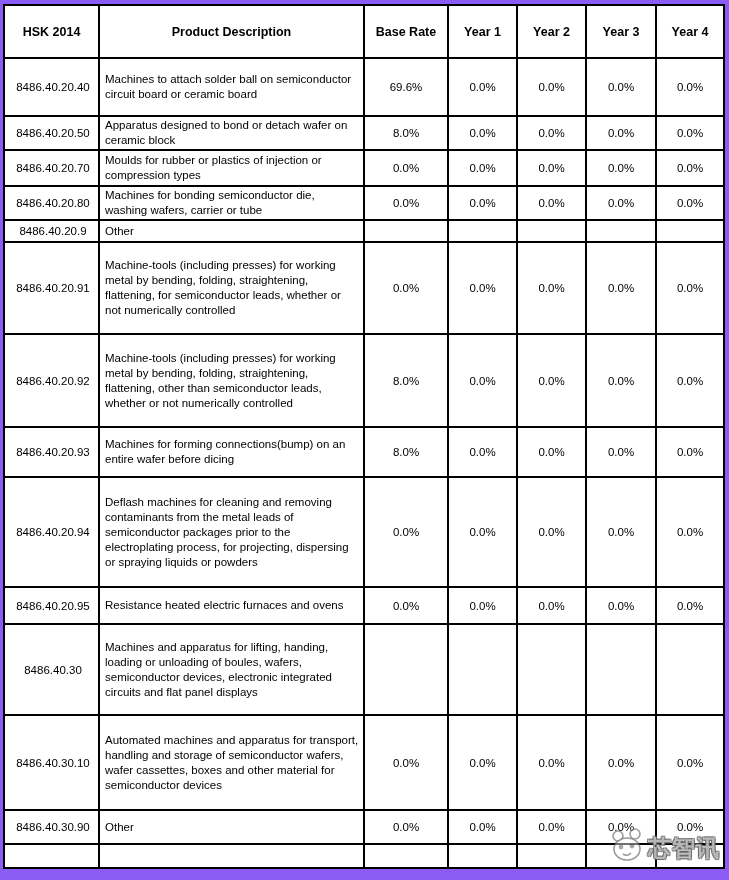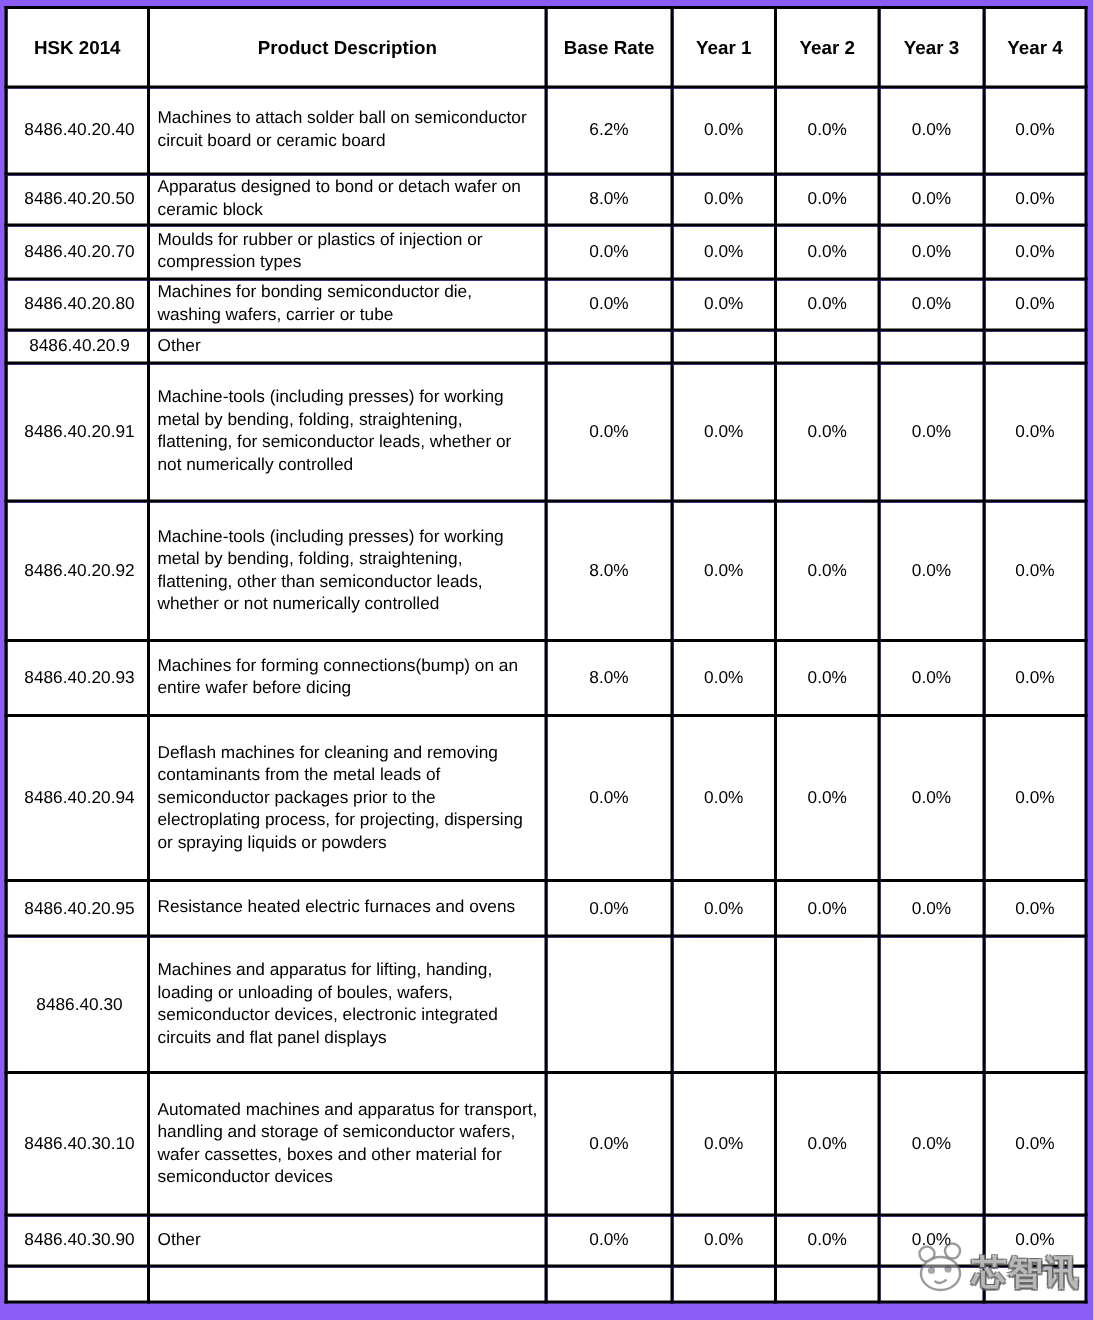--- a/index.html
+++ b/index.html
@@ -102,21 +102,21 @@
         <th>Base Rate</th>
         <th>Year 1</th>
         <th>Year 2</th>
         <th>Year 3</th>
         <th>Year 4</th>
       </tr>
 
       <tr class="r1">
         <td class="code">8486.40.20.40</td>
         <td class="desc">Machines to attach solder ball on semiconductor circuit board or ceramic board</td>
-        <td class="rate">6.2%</td>
+        <td class="rate">69.6%</td>
         <td class="rate">0.0%</td>
         <td class="rate">0.0%</td>
         <td class="rate">0.0%</td>
         <td class="rate">0.0%</td>
       </tr>
 
       <tr class="r2">
         <td class="code">8486.40.20.50</td>
         <td class="desc">Apparatus designed to bond or detach wafer on ceramic block</td>
         <td class="rate">8.0%</td>

